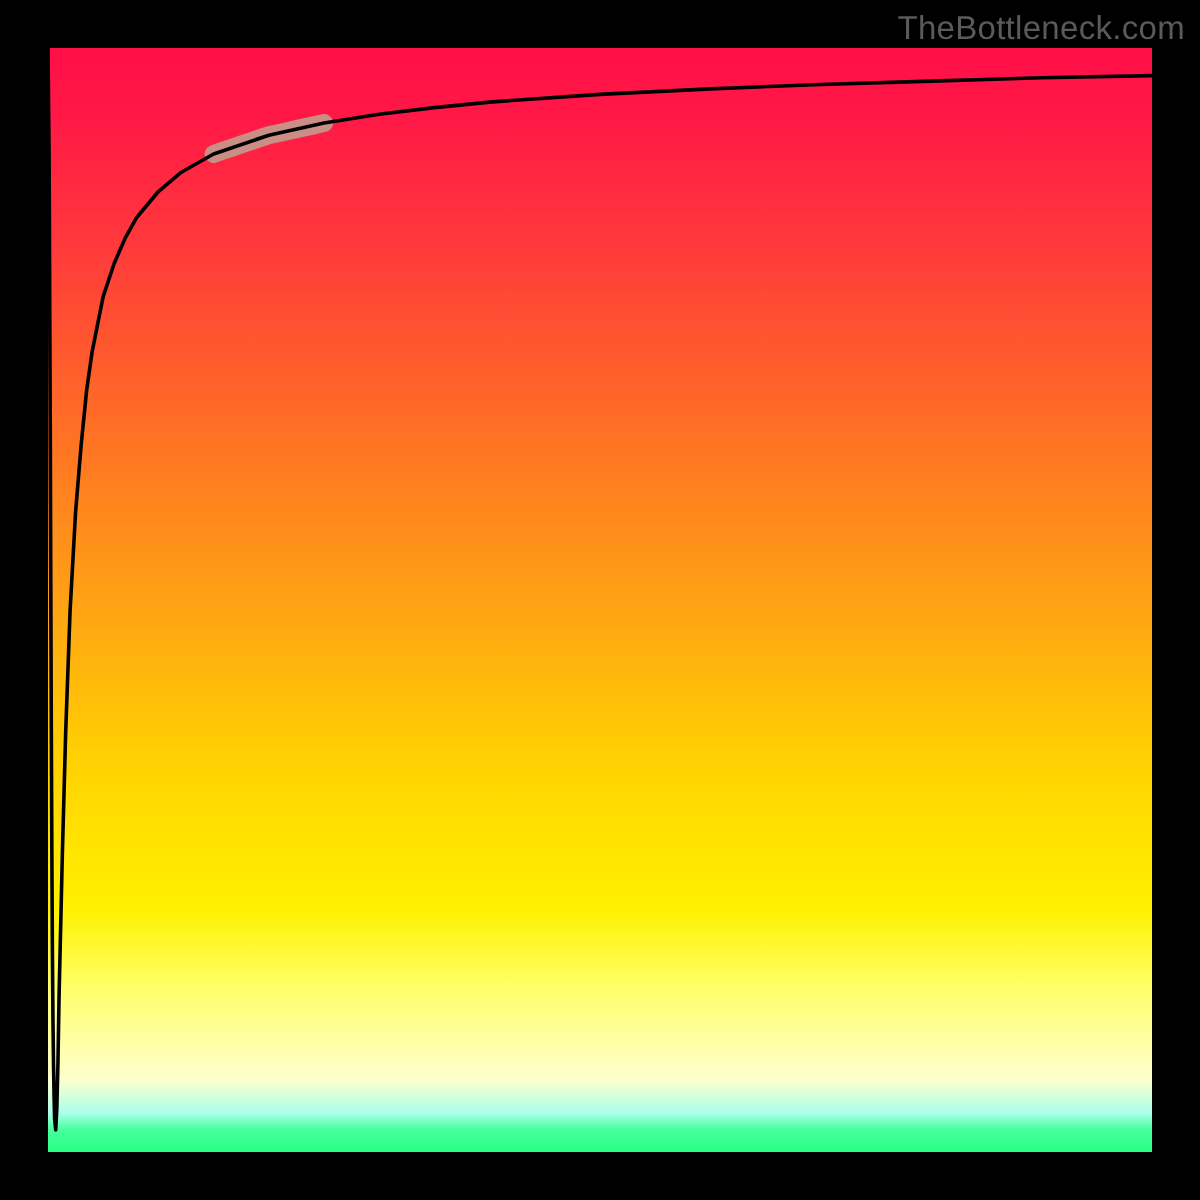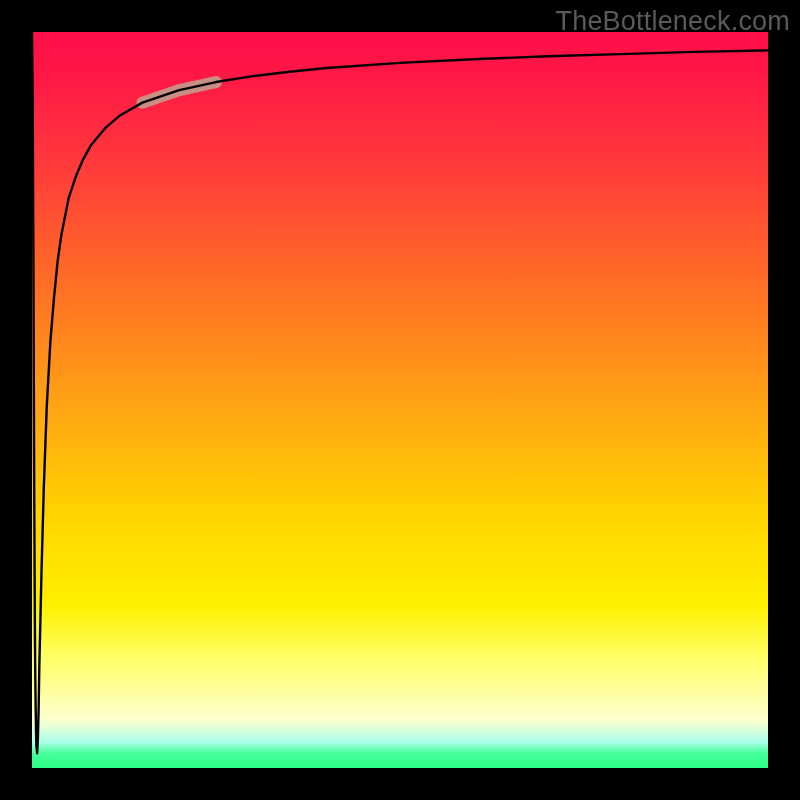--- a/index.html
+++ b/index.html
@@ -50,21 +50,21 @@
     left: 0;
     top: 0;
     width: 100%;
     height: 100%;
   }
   .attribution {
     position: absolute;
     top: 6px;
     right: 10px;
     font-family: Arial, Helvetica, sans-serif;
-    font-size: 27px;
+    font-size: 22px;
     color: #5a5a5a;
     letter-spacing: 0.2px;
   }
 </style>
 </head>
 <body>
 
 <div class="chart-wrap">
   <div class="attribution">TheBottleneck.com</div>
 

